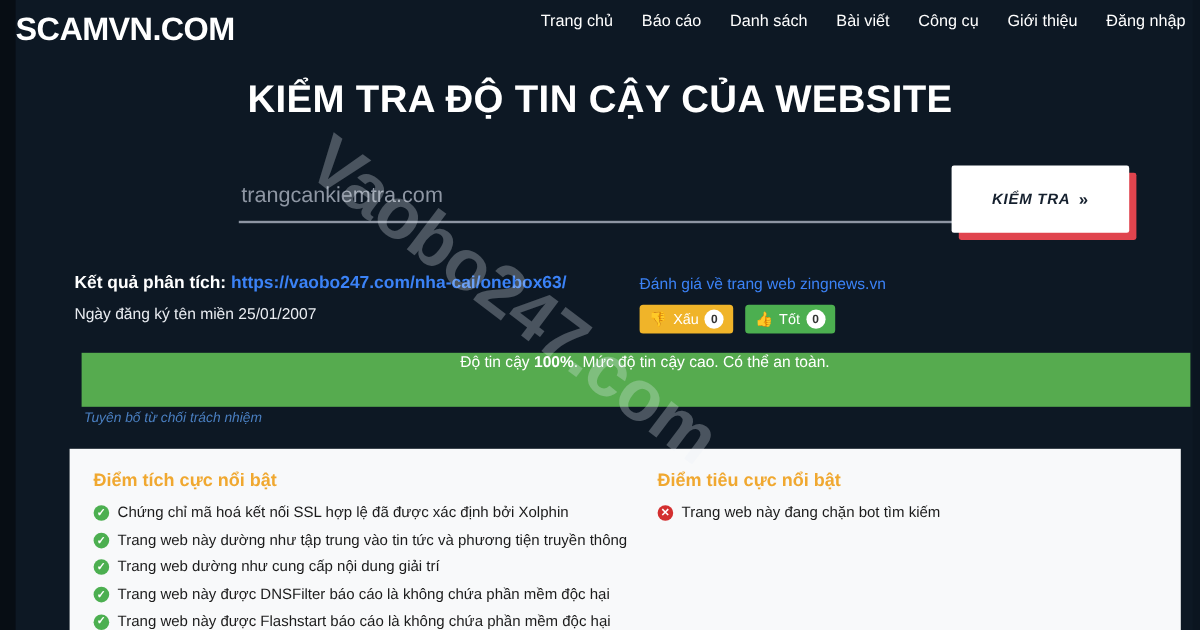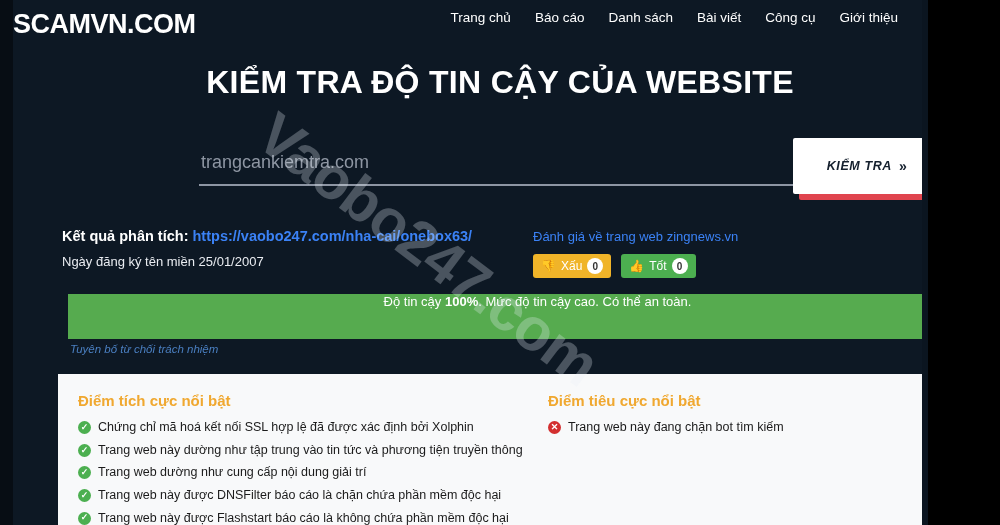--- a/index.html
+++ b/index.html
@@ -4,21 +4,21 @@
 <style>
   * { box-sizing: border-box; margin: 0; padding: 0; }
   html, body {
     width: 1000px; height: 525px;
     background: #000000;
     font-family: "Liberation Sans", sans-serif;
     overflow: hidden;
   }
   #page {
     position: relative;
-    width: 928px; height: 525px;
+    width: 1000px; height: 525px;
     background: #0d1824;
     overflow: hidden;
   }
   
   .frame-left {
     position: absolute; left: 0; top: 0; width: 13px; height: 525px;
     background: #070d14; z-index: 60;
   }
   .frame-right {
     position: absolute; right: 0; top: 0; width: 6px; height: 525px;
@@ -250,21 +250,21 @@
         <li class="point">
           <span class="badge-ic ok">✓</span>
           <span>Trang web này dường như tập trung vào tin tức và phương tiện truyền thông</span>
         </li>
         <li class="point">
           <span class="badge-ic ok">✓</span>
           <span>Trang web dường như cung cấp nội dung giải trí</span>
         </li>
         <li class="point">
           <span class="badge-ic ok">✓</span>
-          <span>Trang web này được DNSFilter báo cáo là chặn chứa phần mềm độc hại</span>
+          <span>Trang web này được DNSFilter báo cáo là không chứa phần mềm độc hại</span>
         </li>
         <li class="point">
           <span class="badge-ic ok">✓</span>
           <span>Trang web này được Flashstart báo cáo là không chứa phần mềm độc hại</span>
         </li>
       </ul>
     </div>
     <div class="panel right">
       <div class="panel-title">Điểm tiêu cực nổi bật</div>
       <ul class="point-list">

